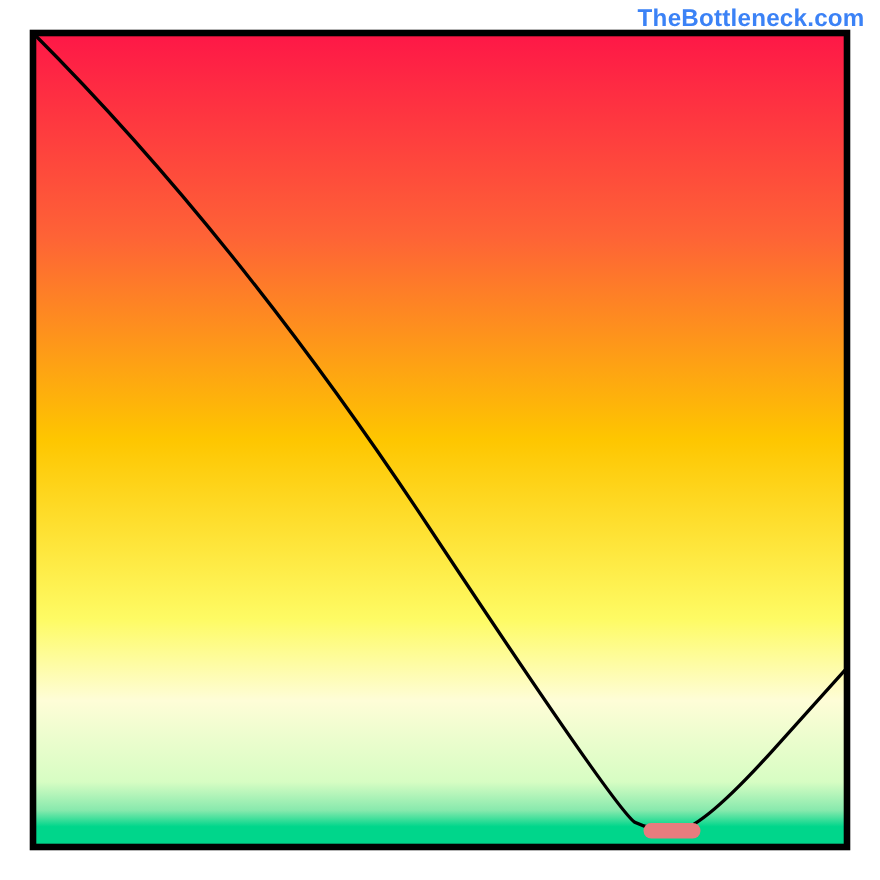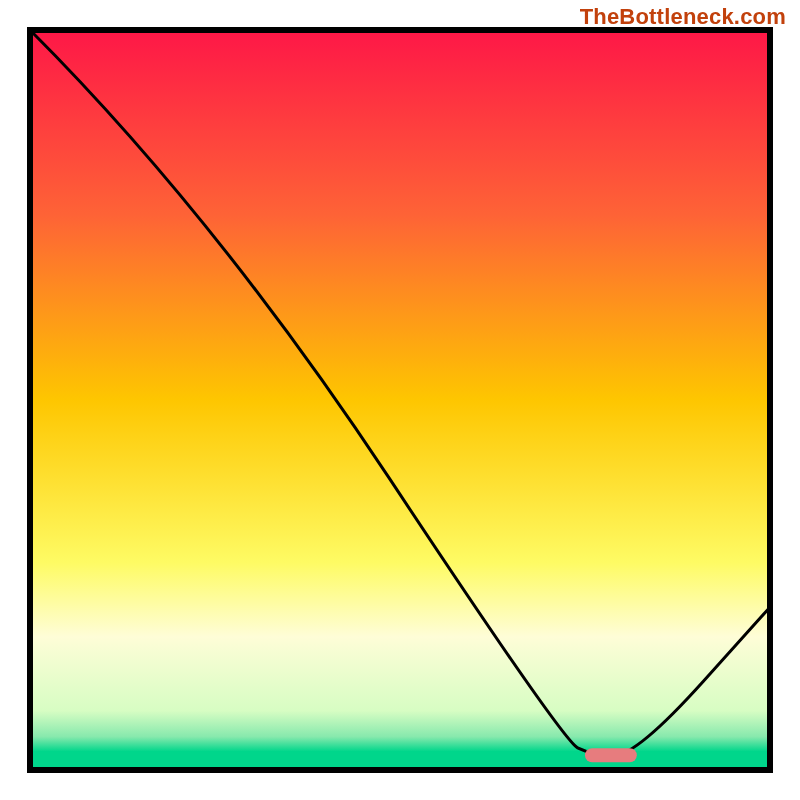--- a/index.html
+++ b/index.html
@@ -14,21 +14,21 @@
     position: relative;
     width: 800px;
     height: 800px;
   }
   .watermark {
     position: absolute;
     top: 4px;
     right: 14px;
     font-size: 22px;
     font-weight: bold;
-    color: #c2410c;
+    color: #3b82f6;
     letter-spacing: 0.2px;
     z-index: 30;
   }
   svg.plot {
     position: absolute;
     left: 0;
     top: 0;
     width: 800px;
     height: 800px;
   }

